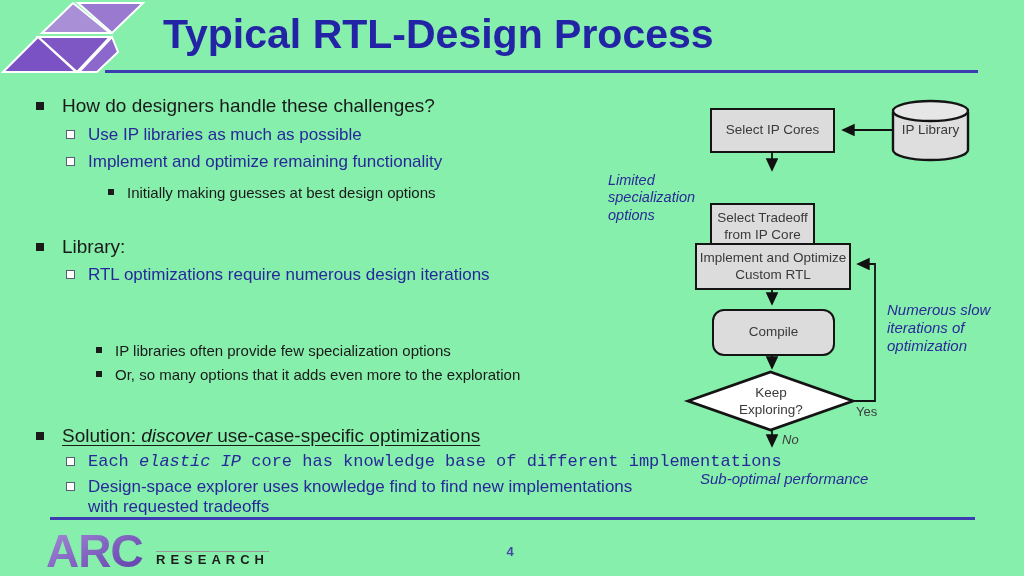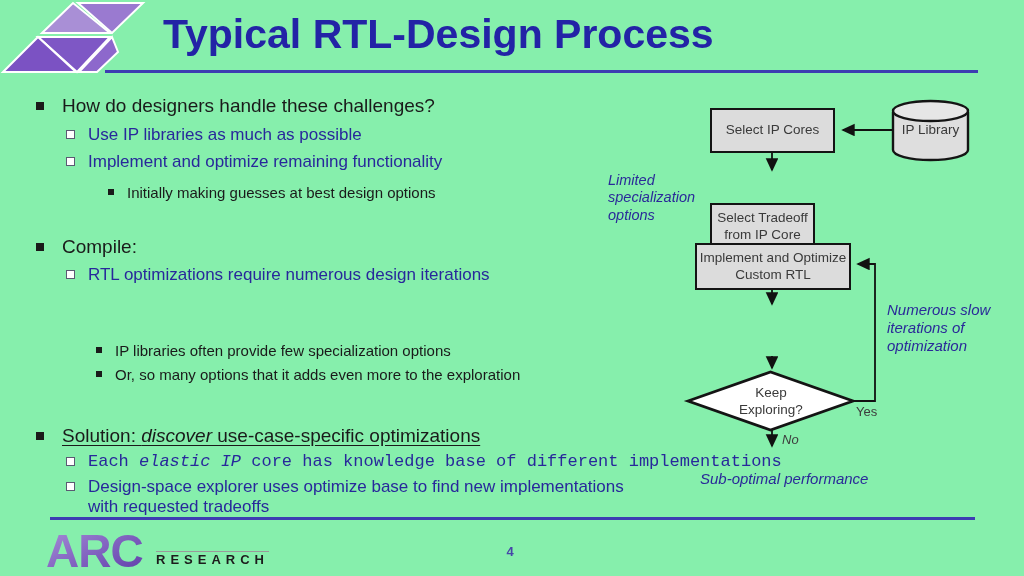--- a/index.html
+++ b/index.html
@@ -62,21 +62,21 @@
     <span class="b2"></span>
     <span class="t2">Implement and optimize remaining functionality</span>
   </div>
   <div class="row" style="left:108px;top:178px;margin-top:6px;">
     <span class="b3"></span>
     <span class="t3">Initially making guesses at best design options</span>
   </div>
 
   <div class="row" style="left:36px;top:236px;">
     <span class="b1"></span>
-    <span class="t1">Compile:</span>
+    <span class="t1">Library:</span>
   </div>
   <div class="row" style="left:66px;top:265px;">
     <span class="b2"></span>
     <span class="t2">RTL optimizations require numerous design iterations</span>
   </div>
   <div class="row" style="left:96px;top:342px;text-align:center;">
     <span class="b3"></span>
     <span class="t3">IP libraries often provide few specialization options</span>
   </div>
   <div class="row" style="left:96px;top:366px;">
@@ -87,21 +87,21 @@
   <div class="row" style="left:36px;top:425px;">
     <span class="b1"></span>
     <span class="t1 u"><span>Solution: </span><span class="it">discover</span><span> use-case-specific optimizations</span></span>
   </div>
   <div class="row" style="left:66px;top:452px;font-family:Liberation Mono, monospace;">
     <span class="b2"></span>
     <span class="t2"><span>Each </span><span class="it">elastic IP</span><span> core has knowledge base of different implementations</span></span>
   </div>
   <div class="row wrap" style="left:66px;top:477px;width:592px;">
     <span class="b2"></span>
-    <span class="t2" style="max-width:560px;">Design-space explorer uses optimize base to find new implementations with requested tradeoffs</span>
+    <span class="t2" style="max-width:560px;">Design-space explorer uses knowledge find to find new implementations with requested tradeoffs</span>
   </div>
 
   <svg class="overlay" width="1024" height="576" viewBox="0 0 1024 576">
     <defs>
       <marker id="arr" markerWidth="9" markerHeight="8" refX="6.5" refY="3.5" orient="auto">
         <path d="M0,0 L7.5,3.5 L0,7 z" fill="#111"></path>
       </marker>
     </defs>
 
     <g>
@@ -117,20 +117,21 @@
     <line x1="772" y1="290" x2="772" y2="304" stroke="#111" stroke-width="1.8" marker-end="url(#arr)"></line>
     <line x1="772" y1="356" x2="772" y2="368" stroke="#111" stroke-width="1.8" marker-end="url(#arr)"></line>
     <line x1="772" y1="430" x2="772" y2="446" stroke="#111" stroke-width="1.8" marker-end="url(#arr)"></line>
     <path d="M853,401 L875,401 L875,264 L858,264" fill="none" stroke="#111" stroke-width="1.8" marker-end="url(#arr)"></path>
   </svg>
 
   <div class="fc-box" style="left:710px;top:108px;width:125px;height:45px;">Select IP Cores</div>
   <div class="fc-label" style="left:893px;top:122px;width:75px;">IP Library</div>
   <div class="fc-box" style="left:710px;top:159px;width:105px;height:48px;margin-top:44px;">Select Tradeoff from IP Core</div>
   <div class="fc-box" style="left:695px;top:243px;width:156px;height:47px;">Implement and Optimize Custom RTL</div>
+  <div class="fc-box fc-round" style="left:712px;top:309px;width:123px;height:47px;">Compile</div>
   <div class="fc-label" style="left:726px;top:385px;width:90px;">Keep Exploring?</div>
   <div class="fc-small" style="left:856px;top:404px;">Yes</div>
   <div class="fc-small" style="left:782px;top:432px;font-style:italic;">No</div>
 
   <div class="ann" style="left:608px;top:172px;width:100px;font-size:14.5px;">Limited specialization options</div>
   <div class="ann" style="left:887px;top:301px;width:118px;font-size:15px;">Numerous slow iterations of optimization</div>
   <div class="ann" style="left:700px;top:470px;font-size:15px;">Sub-optimal performance</div>
 
   <div class="footer-rule"></div>
   <svg class="overlay" style="left:46px;top:524px;" width="120" height="52" viewBox="0 0 120 52">

